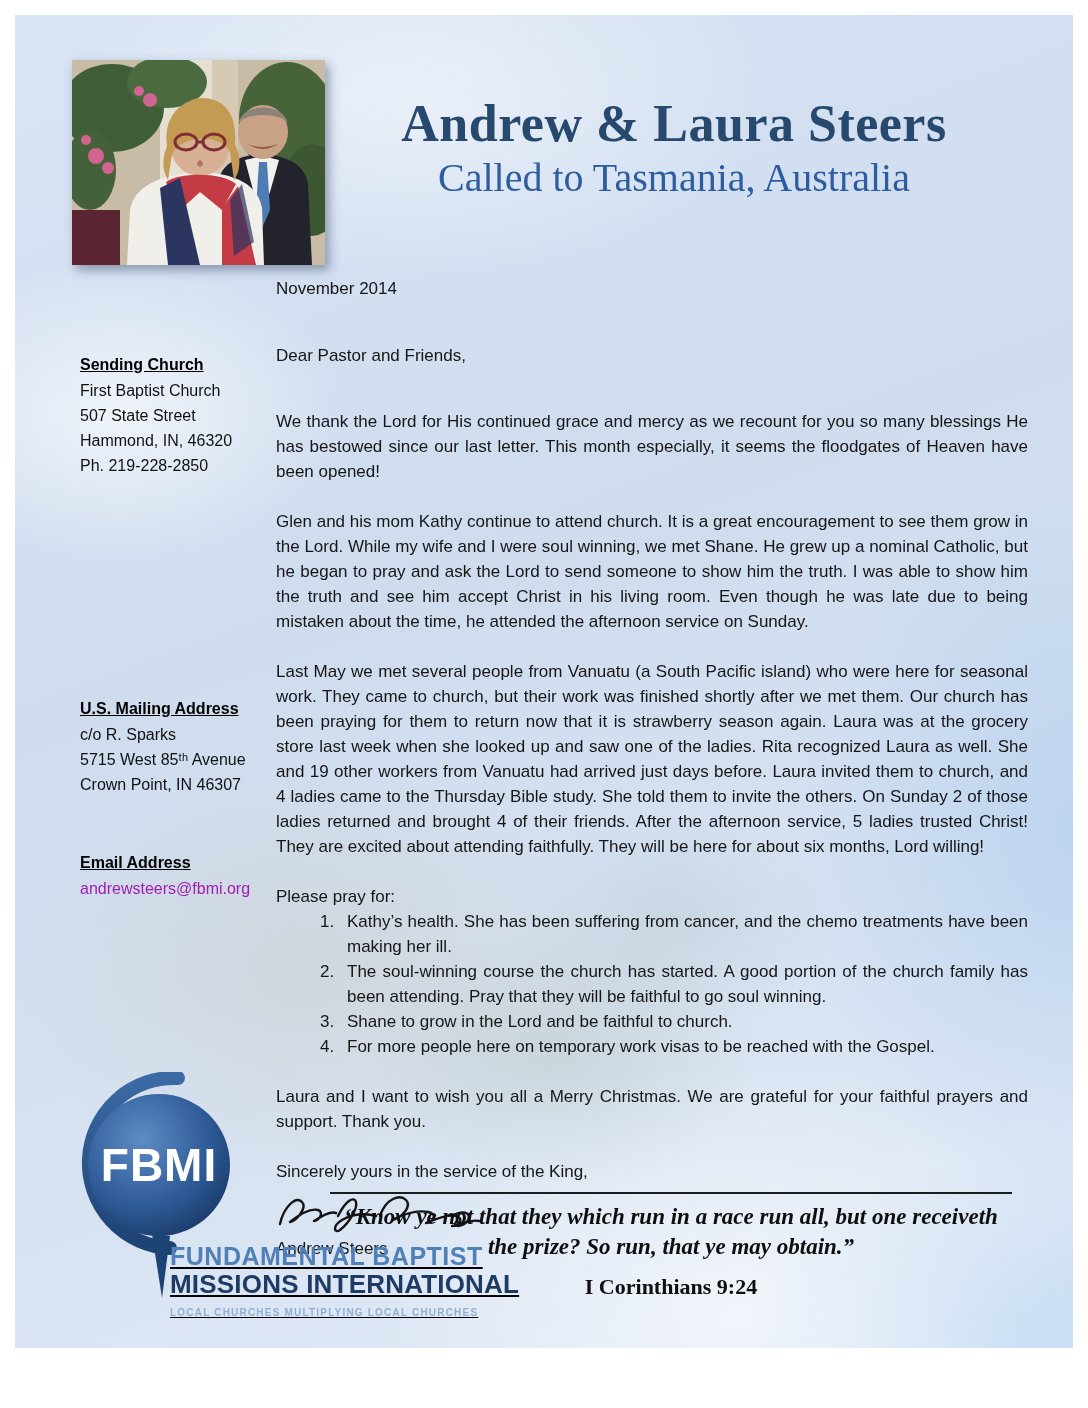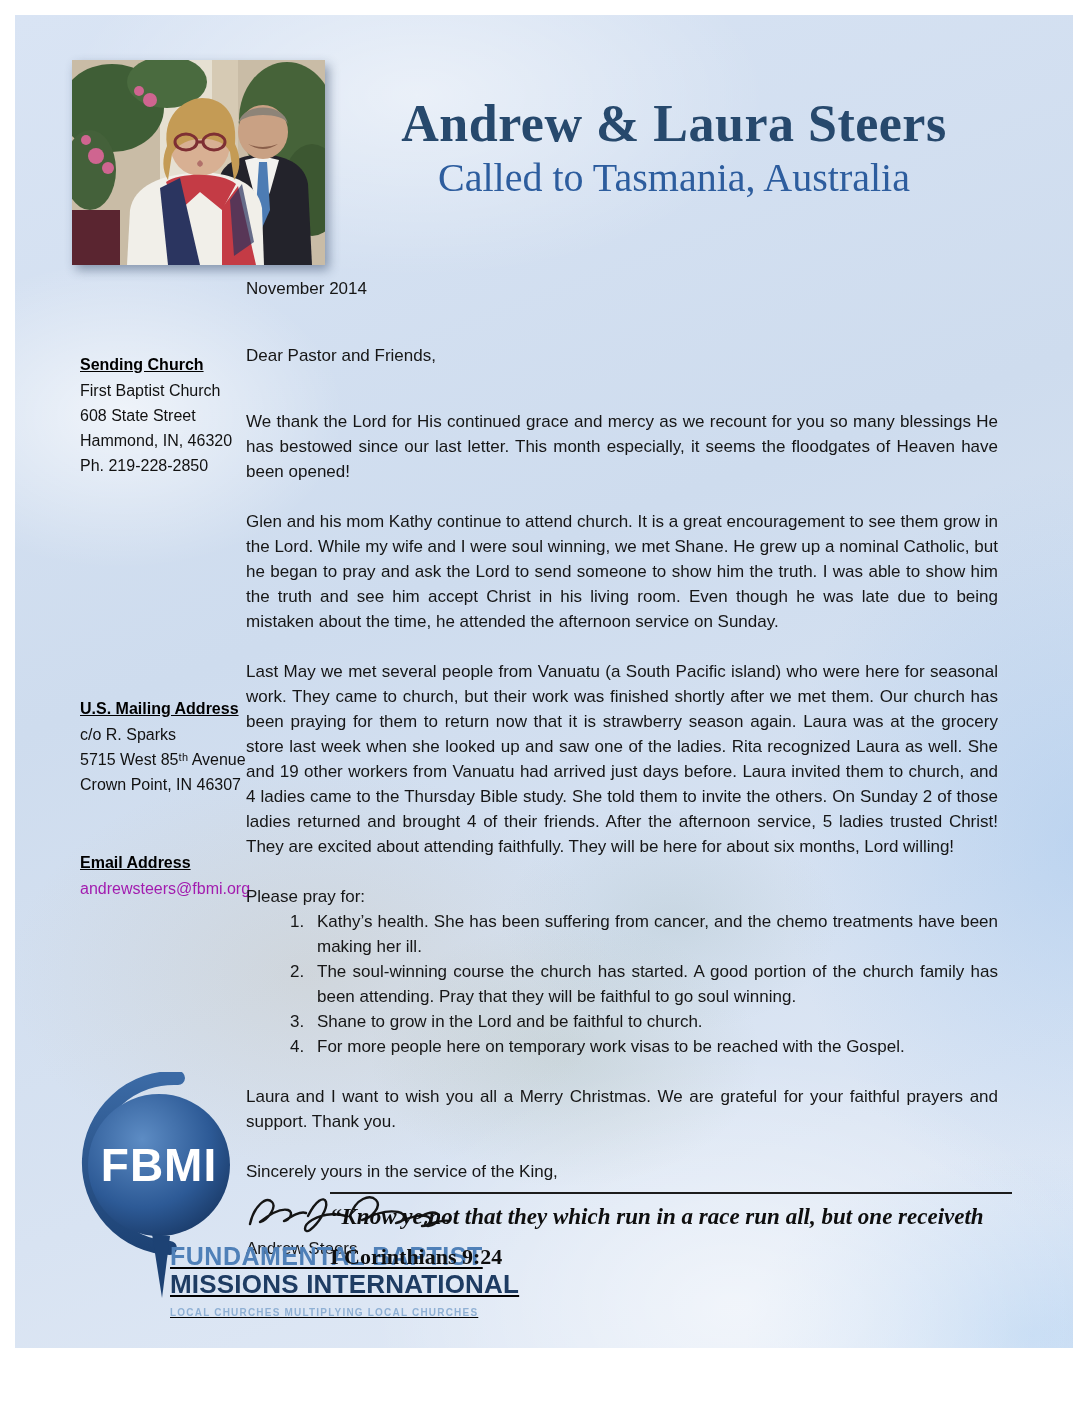--- a/index.html
+++ b/index.html
@@ -36,38 +36,38 @@
   .sub-title {
     font-family:"Liberation Serif", serif; font-weight:normal;
     font-size:40px; line-height:1.1; color:#2d5d9e; margin-top:4px;
   }
   
   .addr { position:absolute; left:80px; width:192px; font-size:16px; line-height:25px; color:#111; }
   .addr-1 { top:352px; } .addr-2 { top:510px; } .addr-3 { top:696px; } .addr-4 { top:850px; }
   .addr h3 { font-size:16px; font-weight:bold; text-decoration:underline; color:#000; margin-bottom:1px; }
   .addr .email { color:#a21caf; }
   
-  .letter { position:absolute; left:246px; top:276px; width:752px; font-size:17px; line-height:25px; color:#161616; }
+  .letter { position:absolute; left:276px; top:276px; width:752px; font-size:17px; line-height:25px; color:#161616; }
   .letter .date { margin-bottom:42px; }
   .letter .salutation { margin-bottom:41px; }
   .letter p.body { text-align:justify; margin-bottom:25px; }
   .letter .pray-intro { margin-bottom:0; }
   .letter ol { margin:0 0 25px 0; padding-left:63px; }
   .letter ol li { text-align:justify; padding-left:8px; }
   .letter .valediction { margin-bottom:2px; }
   .signature svg { display:block; margin:2px 0 0 0; }
   
   .fbmi { position:absolute; left:70px; top:1072px; width:360px; height:250px; }
   .fbmi-mark { position:absolute; left:0; top:0; }
   .fbmi-text { position:absolute; left:100px; top:171px; white-space:nowrap;text-decoration:underline; }
   .fbmi-line1 { font-size:25px; font-weight:bold; color:#4f80b8; letter-spacing:.5px; line-height:27px; }
   .fbmi-line2 { font-size:26px; font-weight:bold; color:#1e3c63; letter-spacing:.2px; line-height:28px; }
   .fbmi-tagline { font-size:10px; font-weight:bold; color:#8fb0d4; letter-spacing:1.2px; margin-top:9px; }
   
-  .quote-block { position:absolute; left:330px; top:1192px; width:682px; }
+  .quote-block { position:absolute; left:330px; top:1192px; width:682px; text-align:center; }
   .quote-rule { border:none; border-top:2px solid #1c1c1c; margin-bottom:8px; }
   .quote-text {
     font-family:"Liberation Serif", serif; font-weight:bold; font-style:italic;
     font-size:23px; line-height:30px; color:#0e0e0e;
   }
   .quote-ref {
     font-family:"Liberation Serif", serif; font-weight:bold;
     font-size:22px; color:#0e0e0e; margin-top:12px;
   }
 </style>
@@ -122,21 +122,21 @@
   </div>
 
   <div class="title-block">
     <div class="main-title">Andrew &amp; Laura Steers</div>
     <div class="sub-title">Called to Tasmania, Australia</div>
   </div>
 
   <div class="addr addr-1">
     <h3>Sending Church</h3>
     <div>First Baptist Church</div>
-    <div>608 State Street</div>
+    <div>507 State Street</div>
     <div>Hammond, IN, 46320</div>
     <div>Ph. 219-228-2850</div>
   </div>
   <div class="addr addr-3">
     <h3>U.S. Mailing Address</h3>
     <div>c/o R. Sparks</div>
     <div>5715 West 85ᵗʰ Avenue</div>
     <div>Crown Point, IN 46307</div>
   </div>
   <div class="addr addr-4">
@@ -193,15 +193,16 @@
     <div class="fbmi-text">
       <div class="fbmi-line1">FUNDAMENTAL BAPTIST</div>
       <div class="fbmi-line2">MISSIONS INTERNATIONAL</div>
       <div class="fbmi-tagline">LOCAL CHURCHES MULTIPLYING LOCAL CHURCHES</div>
     </div>
   </div>
 
   <div class="quote-block">
     <hr class="quote-rule">
     <div class="quote-text">“Know ye not that they which run in a race run all, but one receiveth</div>
+    <div class="quote-text">the prize? So run, that ye may obtain.”</div>
     <div class="quote-ref">I Corinthians 9:24</div>
   </div>
 </div>
 
 </body></html>

